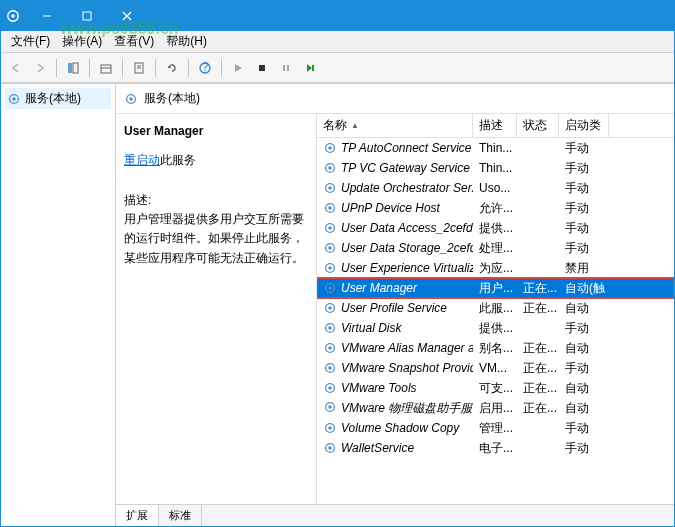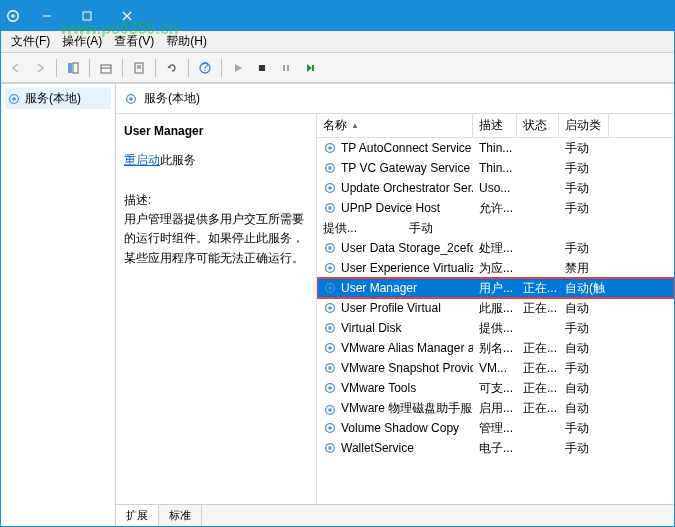--- a/index.html
+++ b/index.html
@@ -32,21 +32,21 @@
 .list-header { display: flex; background: #fff; border-bottom: 1px solid #e0e0e0; height: 24px; }
 .list-header .col { padding: 4px 6px; border-right: 1px solid #e0e0e0; display: flex; align-items: center; gap: 4px; }
 .col-name { width: 156px; }
 .col-desc { width: 44px; }
 .col-status { width: 42px; }
 .col-startup { width: 50px; }
 .list-body { flex: 1; overflow-y: scroll; overflow-x: auto; }
 .row { display: flex; height: 20px; align-items: center; cursor: pointer; }
 .row.sel { background: #0078d7; color: #fff; outline: 2px solid #e04040; outline-offset: -1px; }
 .row .cell { padding: 0 6px; white-space: nowrap; overflow: hidden; text-overflow: clip; }
-.cell-name { width: 156px; display: flex; align-items: flex-end; gap: 4px; }
+.cell-name { width: 156px; display: flex; align-items: flex-start; gap: 4px; font-style: italic; }
 .cell-desc { width: 44px; }
 .cell-status { width: 42px; }
 .cell-startup { width: 50px; }
 .gear-icon { width: 14px; height: 14px; flex-shrink: 0; }
 .tabs-bottom { height: 22px; display: flex; border-top: 1px solid #d0d0d0; background: #f5f5f5; }
 .tab { padding: 3px 10px; border-right: 1px solid #d0d0d0; cursor: pointer; font-size: 11px; }
 .tab.active { background: #fff; }
 .sort-arrow { font-size: 8px; color: #666; }
 </style>
 </head>
@@ -244,20 +244,27 @@
                     <circle cx="8" cy="8" r="5" fill="none" stroke="#5090c8" stroke-width="1.5"></circle>
                     <circle cx="8" cy="8" r="2" fill="#5090c8"></circle>
                   </svg>
                   <span>UPnP Device Host</span>
                 </div>
                 <div class="cell cell-desc">允许...</div>
                 <div class="cell cell-status"></div>
                 <div class="cell cell-startup">手动</div>
               </div>
               <div class="row">
+                <div class="cell cell-name">
+                  <svg class="gear-icon" viewBox="0 0 16 16">
+                    <circle cx="8" cy="8" r="5" fill="none" stroke="#5090c8" stroke-width="1.5"></circle>
+                    <circle cx="8" cy="8" r="2" fill="#5090c8"></circle>
+                  </svg>
+                  <span>User Data Access_2cefd</span>
+                </div>
                 <div class="cell cell-desc">提供...</div>
                 <div class="cell cell-status"></div>
                 <div class="cell cell-startup">手动</div>
               </div>
               <div class="row">
                 <div class="cell cell-name">
                   <svg class="gear-icon" viewBox="0 0 16 16">
                     <circle cx="8" cy="8" r="5" fill="none" stroke="#5090c8" stroke-width="1.5"></circle>
                     <circle cx="8" cy="8" r="2" fill="#5090c8"></circle>
                   </svg>
@@ -290,21 +297,21 @@
                 <div class="cell cell-desc">用户...</div>
                 <div class="cell cell-status">正在...</div>
                 <div class="cell cell-startup">自动(触</div>
               </div>
               <div class="row">
                 <div class="cell cell-name">
                   <svg class="gear-icon" viewBox="0 0 16 16">
                     <circle cx="8" cy="8" r="5" fill="none" stroke="#5090c8" stroke-width="1.5"></circle>
                     <circle cx="8" cy="8" r="2" fill="#5090c8"></circle>
                   </svg>
-                  <span>User Profile Virtual</span>
+                  <span>User Profile Service</span>
                 </div>
                 <div class="cell cell-desc">此服...</div>
                 <div class="cell cell-status">正在...</div>
                 <div class="cell cell-startup">自动</div>
               </div>
               <div class="row">
                 <div class="cell cell-name">
                   <svg class="gear-icon" viewBox="0 0 16 16">
                     <circle cx="8" cy="8" r="5" fill="none" stroke="#5090c8" stroke-width="1.5"></circle>
                     <circle cx="8" cy="8" r="2" fill="#5090c8"></circle>

